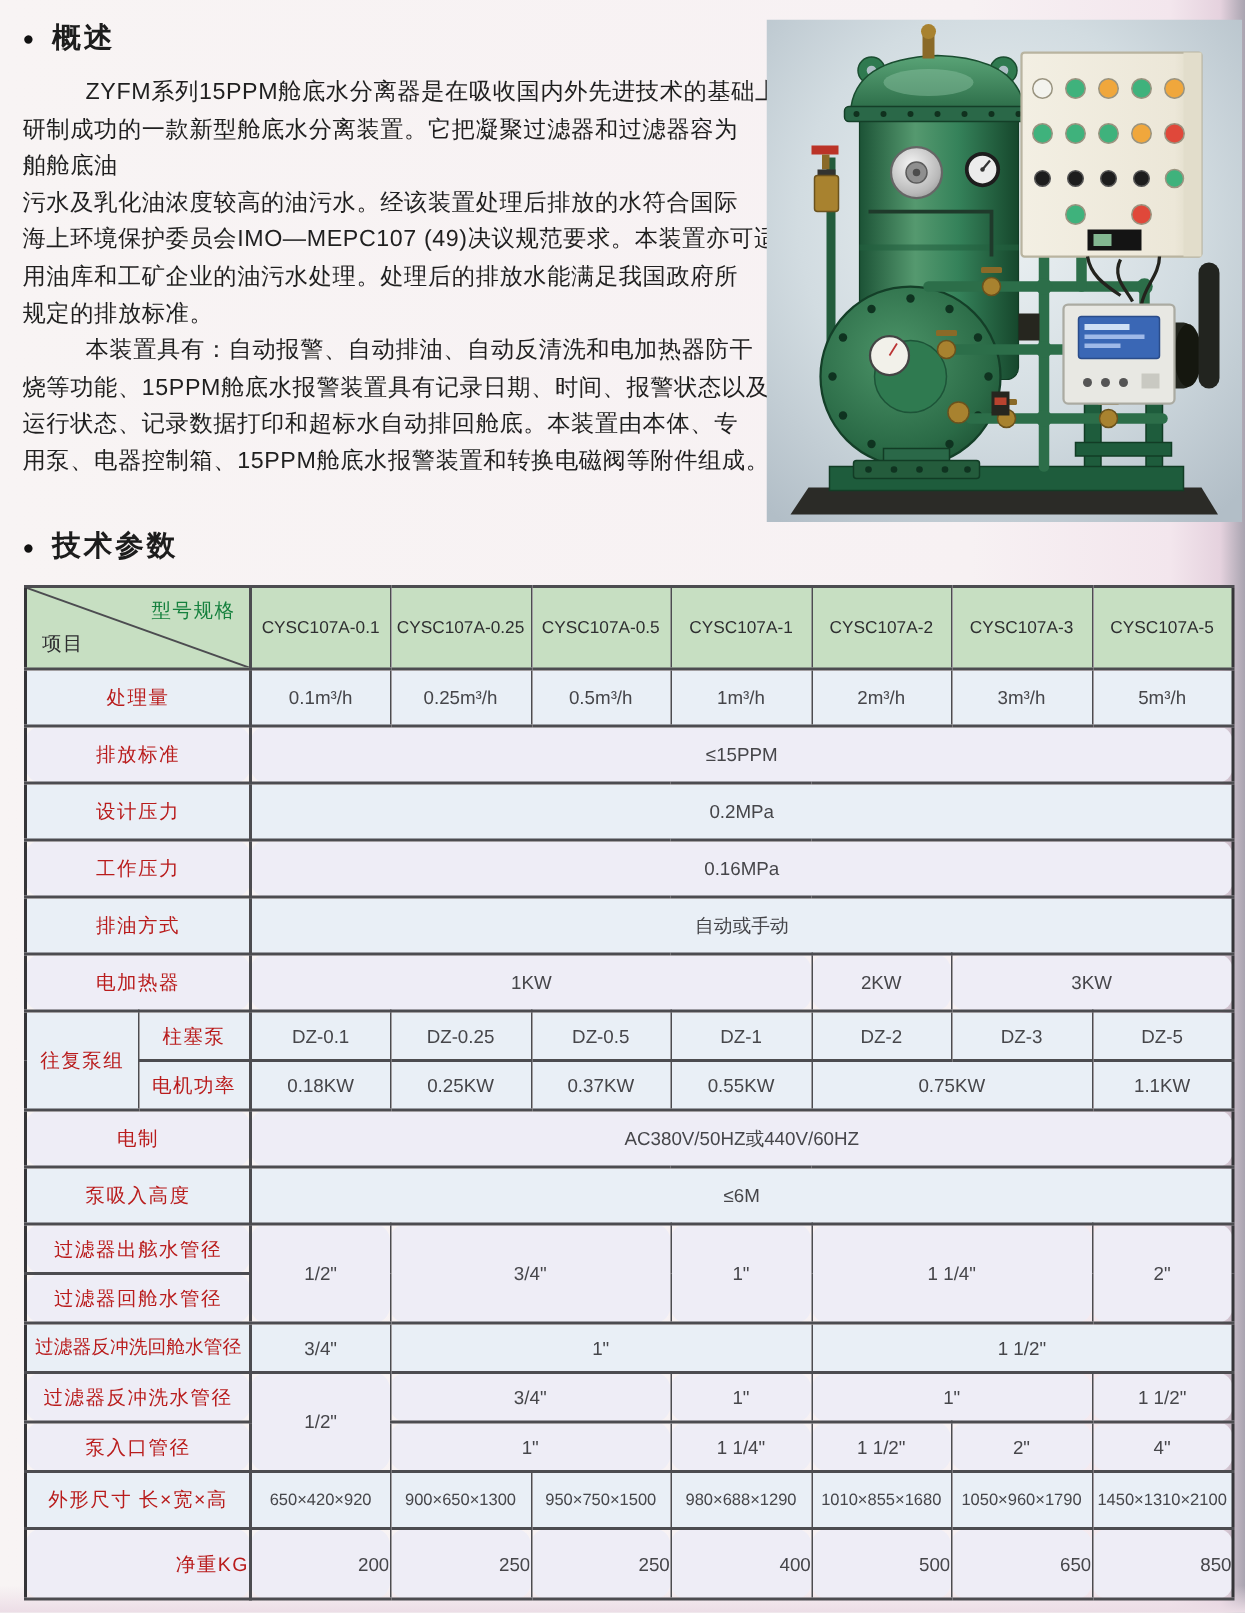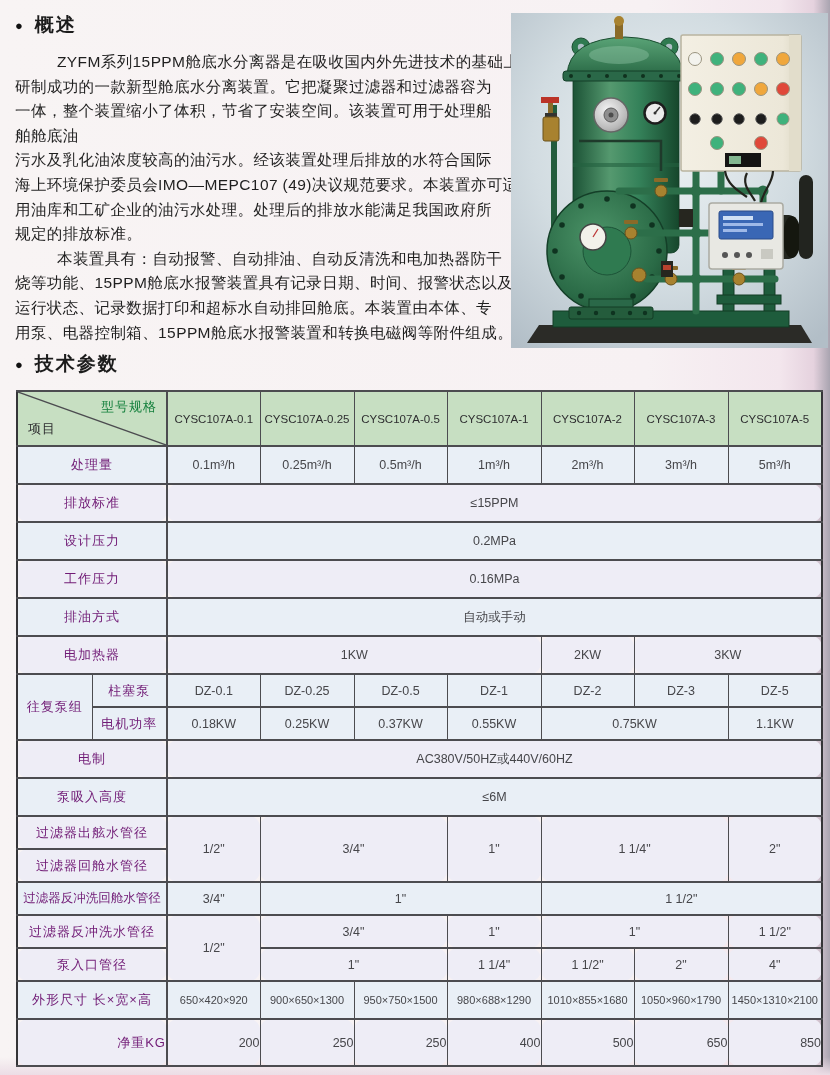--- a/index.html
+++ b/index.html
@@ -46,21 +46,21 @@
   }
   .tech-table{border:2px solid #353538;}
   .tech-table .lblcol{border-right-width:2px;}
   .tech-table tr.r-head td{height:53px;background:#c7dfc2;}
   .tech-table tr.r38 td{height:36px;}
   .tech-table tr.r33 td{height:31px;}
   .tech-table tr.r47 td{height:45px;text-align:right;}
   .tech-table tr.tintA td{background:#eeedf6;border-radius:11px;}
   .tech-table tr.tintB td{background:#e9eff6;}
   .tech-table tr.r-head td{background:#c7dfc2;}
-  .row-label{font-size:13px;color:#701a75;letter-spacing:1px;}
+  .row-label{font-size:13px;color:#b91c1c;letter-spacing:1px;}
   .row-label.small{font-size:12.5px;letter-spacing:0;}
   .cell-val{font-size:12.5px;color:#46464a;}
   .cell-val.dim{font-size:11px;letter-spacing:0;}
   .col-head{font-size:11.5px;color:#2e2e30;}
   
   .corner-box{position:relative;width:100%;height:53px;}
   .corner-box svg{position:absolute;inset:0;width:100%;height:100%;}
   .corner-top{position:absolute;top:6px;right:9px;font-size:13px;letter-spacing:1px;color:#15803d;}
   .corner-bottom{position:absolute;bottom:7px;left:10px;font-size:13px;letter-spacing:1px;color:#2e2e30;}
 </style>
@@ -70,21 +70,20 @@
 <div class="page">
 
   <div class="sec-head" id="overview-head">
     <span class="bullet">●</span>
     <span class="h-label">概述</span>
   </div>
 
   <div class="overview-text">
     <div class="ov-line indent">ZYFM系列15PPM舱底水分离器是在吸收国内外先进技术的基础上</div>
     <div class="ov-line">研制成功的一款新型舱底水分离装置。它把凝聚过滤器和过滤器容为</div>
-    <div class="ov-line">一体，整个装置缩小了体积，节省了安装空间。该装置可用于处理船</div>
     <div class="ov-line">舶舱底油</div>
     <div class="ov-line">污水及乳化油浓度较高的油污水。经该装置处理后排放的水符合国际</div>
     <div class="ov-line">海上环境保护委员会IMO—MEPC107 (49)决议规范要求。本装置亦可适</div>
     <div class="ov-line">用油库和工矿企业的油污水处理。处理后的排放水能满足我国政府所</div>
     <div class="ov-line">规定的排放标准。</div>
     <div class="ov-line indent">本装置具有：自动报警、自动排油、自动反清洗和电加热器防干</div>
     <div class="ov-line">烧等功能、15PPM舱底水报警装置具有记录日期、时间、报警状态以及</div>
     <div class="ov-line">运行状态、记录数据打印和超标水自动排回舱底。本装置由本体、专</div>
     <div class="ov-line">用泵、电器控制箱、15PPM舱底水报警装置和转换电磁阀等附件组成。</div>
   </div>

